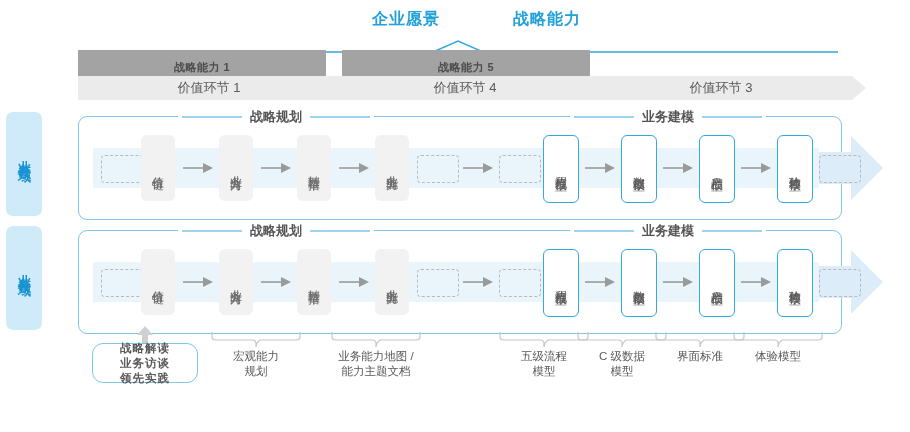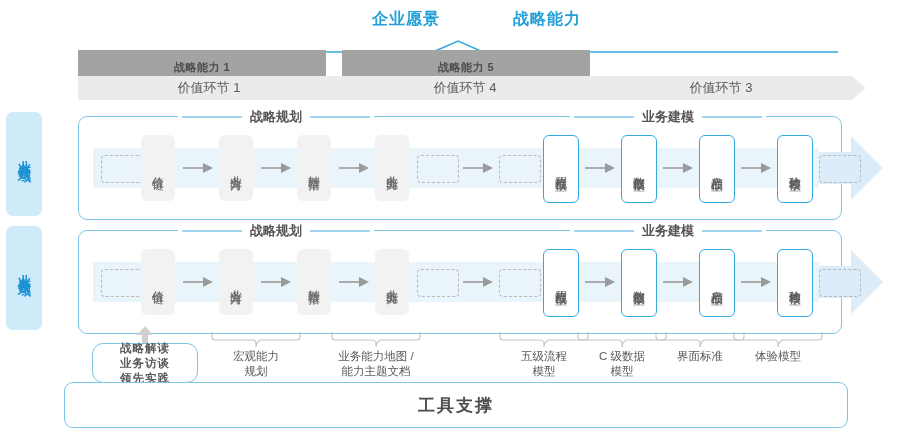--- a/index.html
+++ b/index.html
@@ -284,17 +284,14 @@
 
   <div class="tool-box" style="left:92px;top:343px;width:104px;height:38px">战略解读<br>业务访谈<br>领先实践</div>
 
   <div class="tool-label" style="left:210px;top:349px;width:92px">宏观能力<br>规划</div>
   <div class="tool-label" style="left:326px;top:349px;width:100px">业务能力地图 /<br>能力主题文档</div>
   <div class="tool-label" style="left:498px;top:349px;width:92px">五级流程<br>模型</div>
   <div class="tool-label" style="left:576px;top:349px;width:92px">C 级数据<br>模型</div>
   <div class="tool-label" style="left:654px;top:349px;width:92px">界面标准</div>
   <div class="tool-label" style="left:732px;top:349px;width:92px">体验模型</div>
 
-  <div id="toolpanel">
-    <div class="t">工具支撑</div>
-  </div>
 
 </div>
 
 </body></html>

